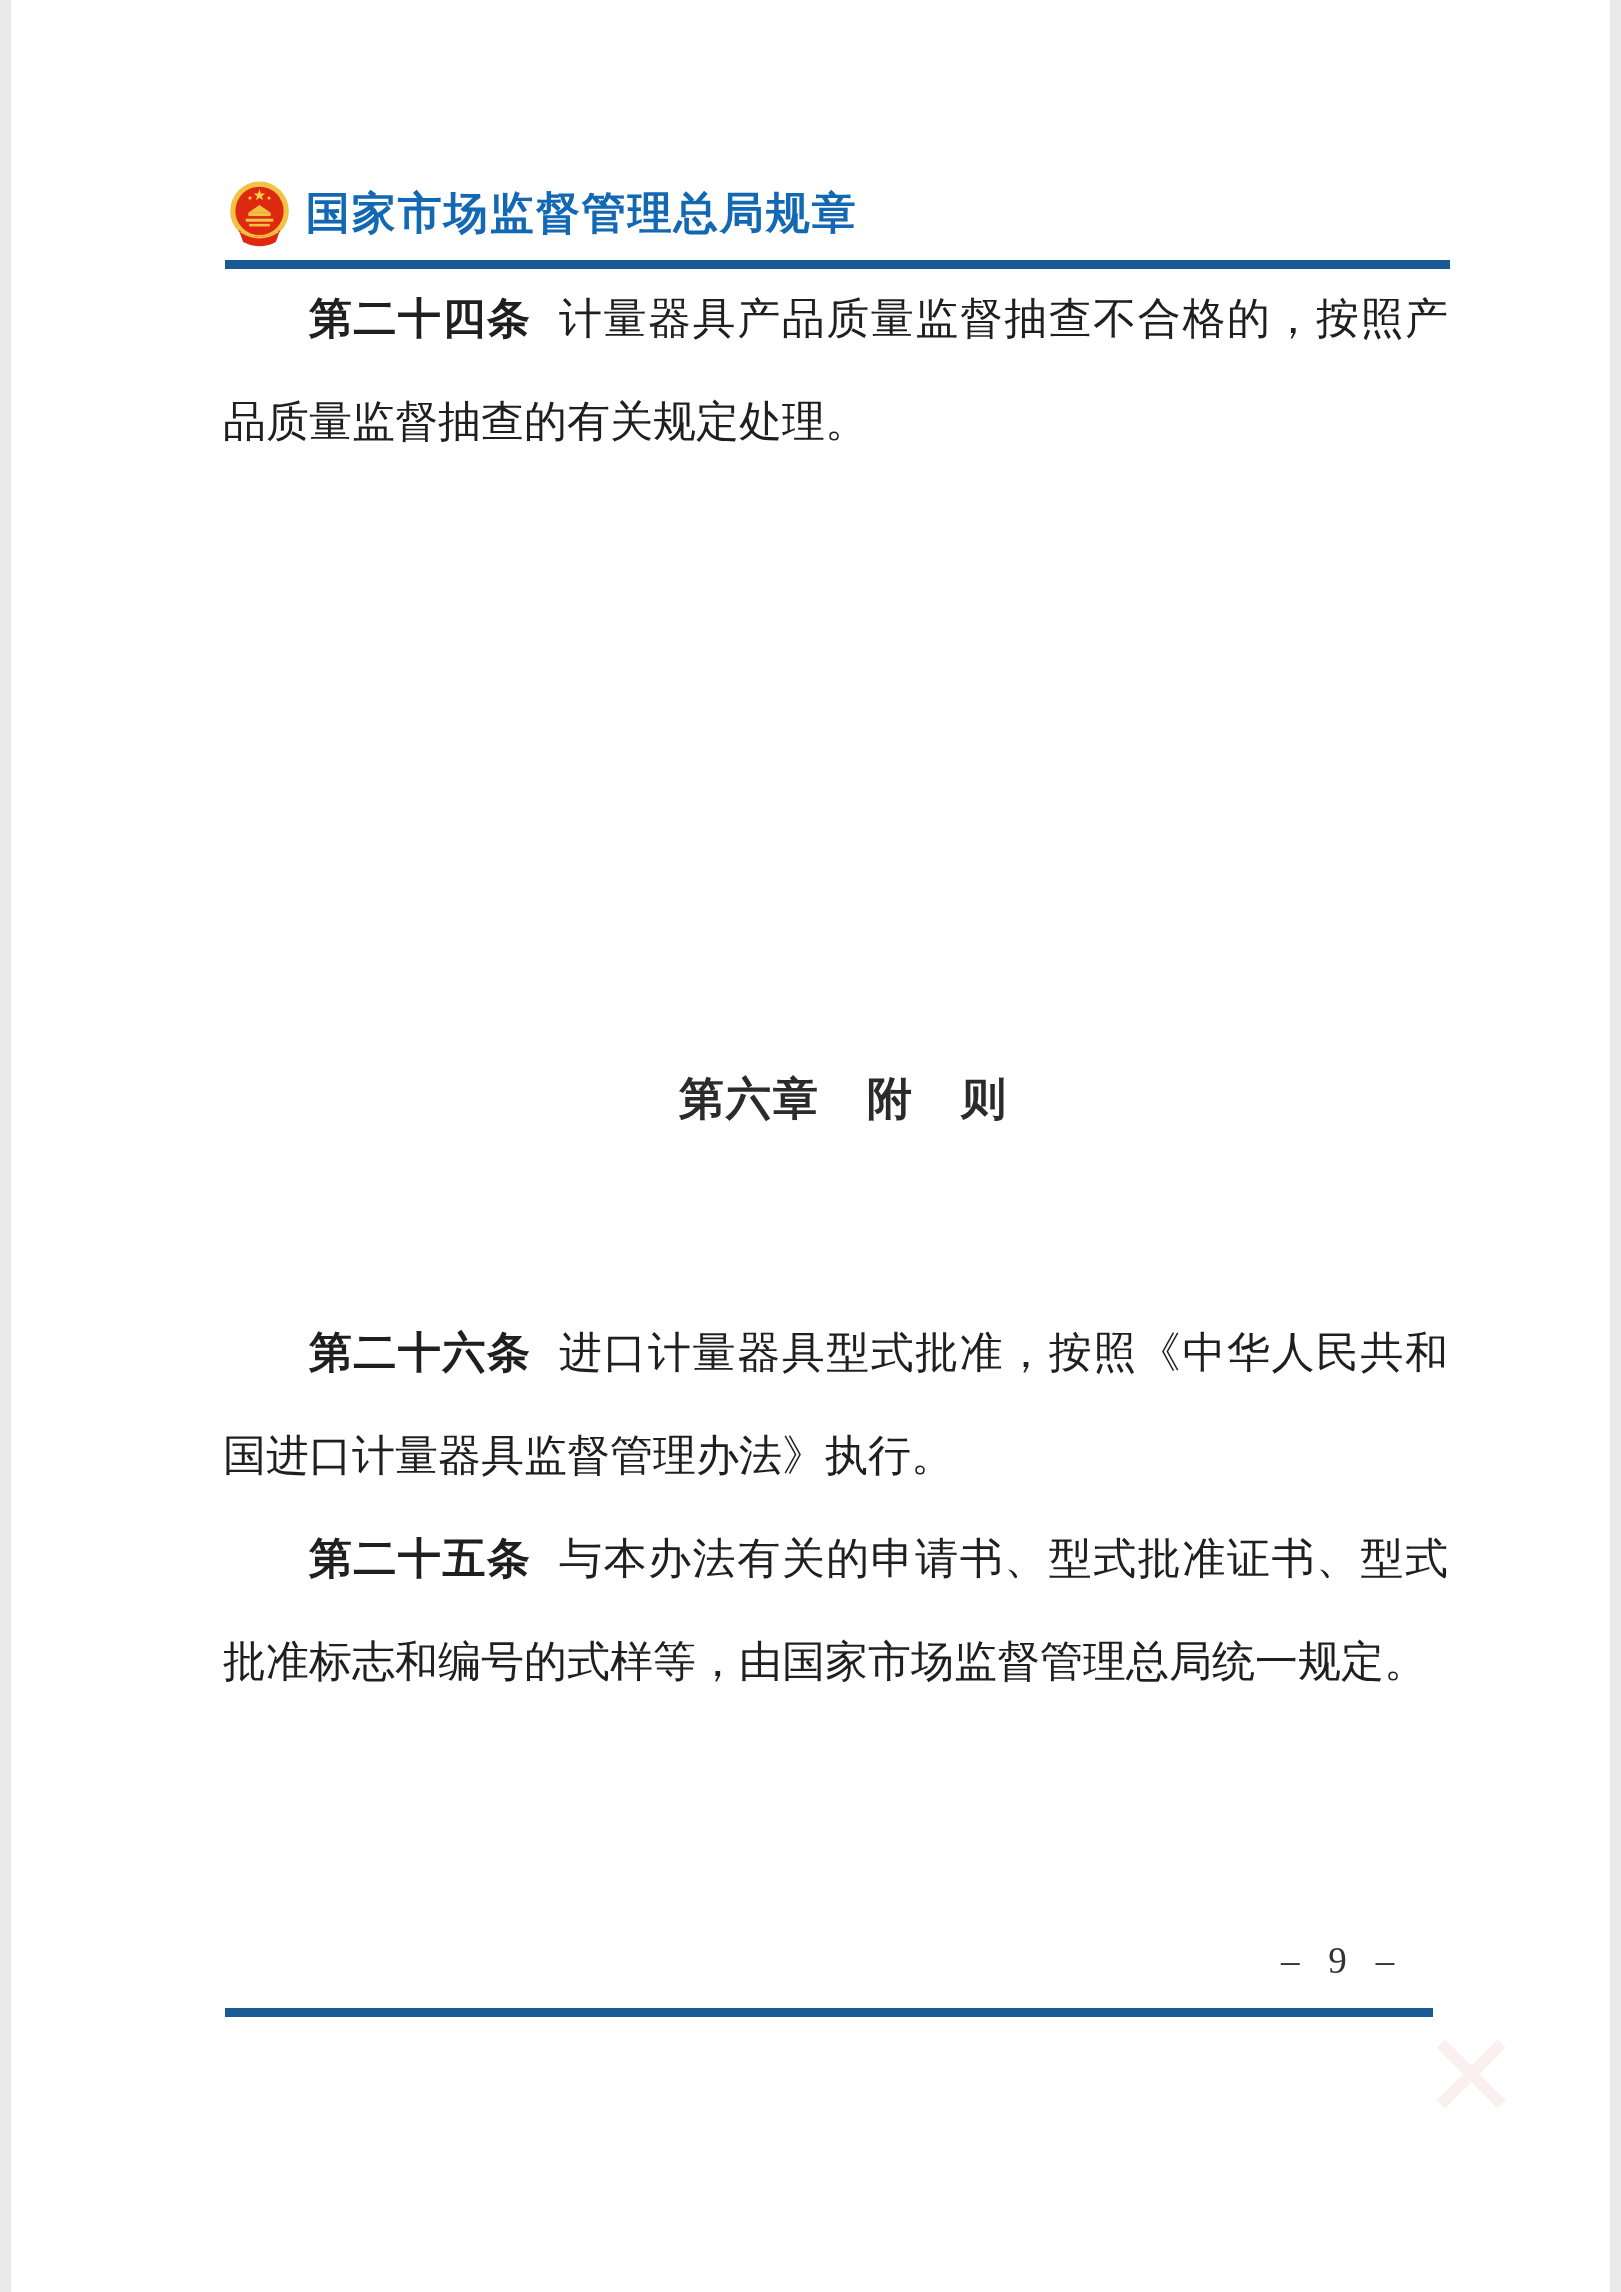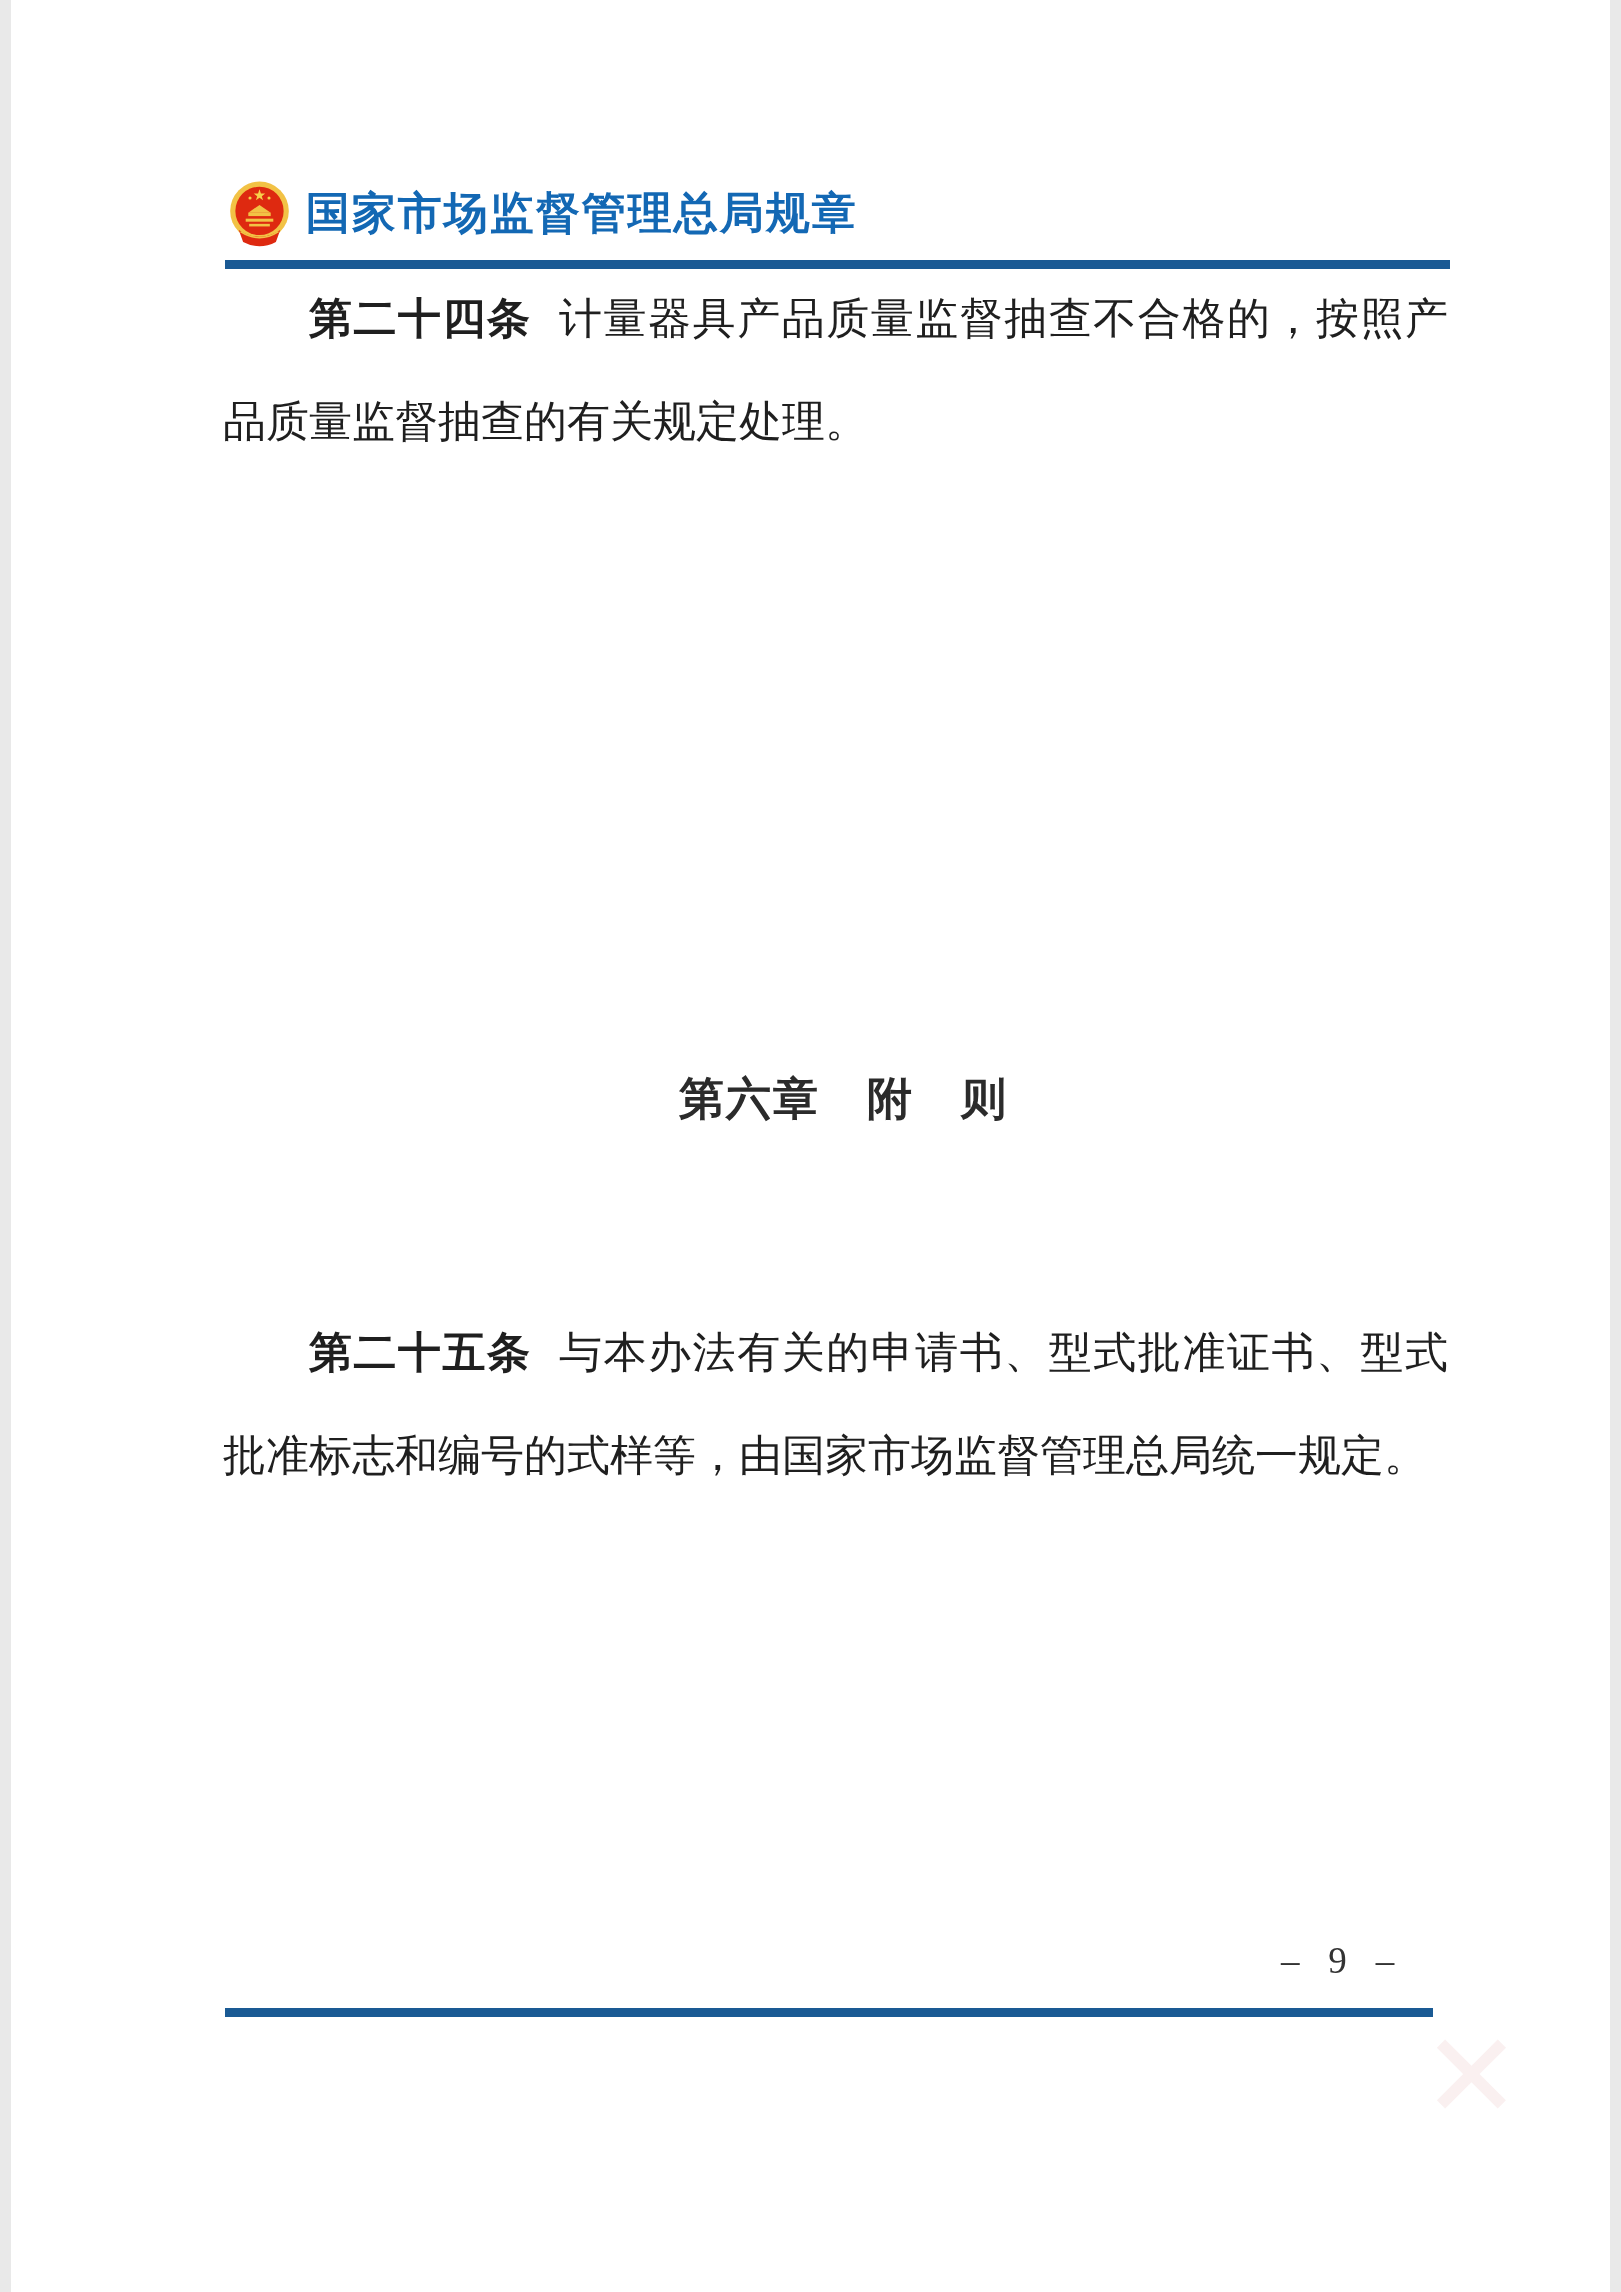--- a/index.html
+++ b/index.html
@@ -129,20 +129,23 @@
   <section class="text-block block-top">
     <p class="article">
       <span class="article-leader">第二十四条</span><span class="article-text">计量器具产品质量监督抽查不合格的，按照产品质量监督抽查的有关规定处理。</span>
     </p>
   </section>
 
   <h2 class="chapter-heading">第六章　附　则</h2>
 
   <section class="text-block block-bottom">
     <p class="article">
+      <span class="article-leader">第二十六条</span><span class="article-text">进口计量器具型式批准，按照《中华人民共和国进口计量器具监督管理办法》执行。</span>
+    </p>
+    <p class="article">
       <span class="article-leader">第二十五条</span><span class="article-text">与本办法有关的申请书、型式批准证书、型式批准标志和编号的式样等，由国家市场监督管理总局统一规定。</span>
     </p>
   </section>
 
   <div class="page-number">– 9 –</div>
 
   <div class="footer-rule"></div>
 
 
   <div class="watermark">✕</div>

